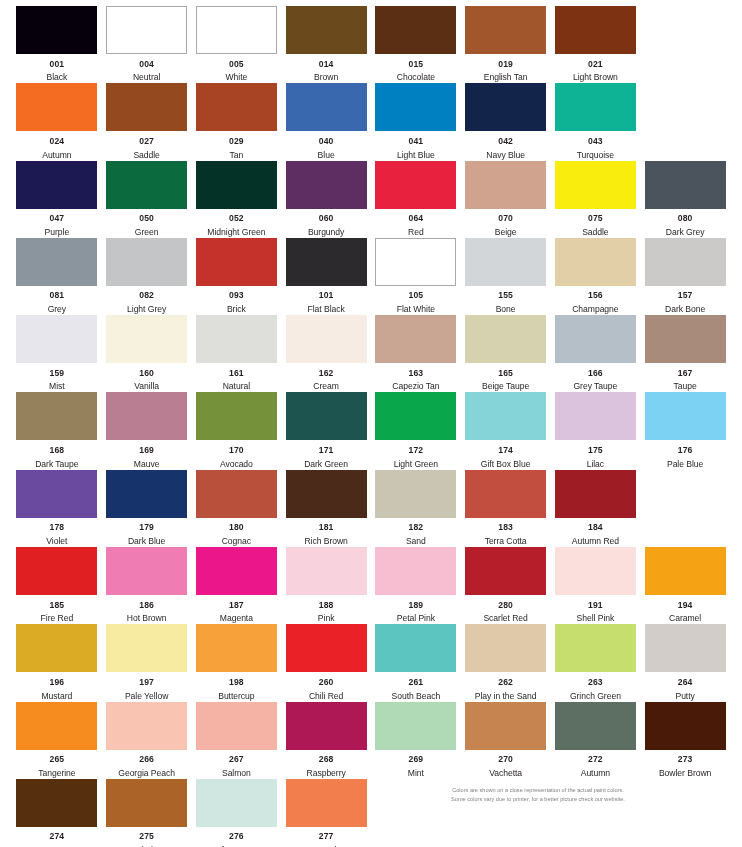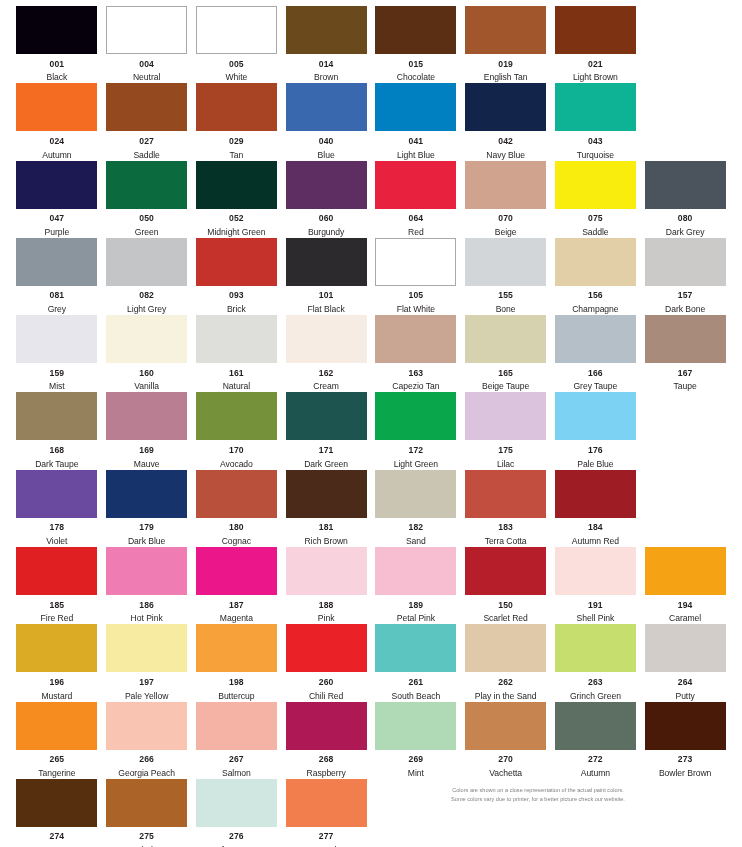--- a/index.html
+++ b/index.html
@@ -297,20 +297,25 @@
         <div class="swatch" style="background: rgb(30, 84, 80);"></div>
         <div class="code">171</div>
         <div class="name">Dark Green</div>
       </div>
       <div class="cell">
         <div class="swatch" style="background: rgb(9, 166, 76);"></div>
         <div class="code">172</div>
         <div class="name">Light Green</div>
       </div>
       <div class="cell">
+        <div class="swatch" style="background: rgb(132, 212, 216);"></div>
+        <div class="code">174</div>
+        <div class="name">Gift Box Blue</div>
+      </div>
+      <div class="cell">
         <div class="swatch" style="background: rgb(219, 195, 222);"></div>
         <div class="code">175</div>
         <div class="name">Lilac</div>
       </div>
       <div class="cell">
         <div class="swatch" style="background: rgb(123, 210, 242);"></div>
         <div class="code">176</div>
         <div class="name">Pale Blue</div>
       </div>
     </div>
@@ -353,40 +358,40 @@
     </div>
     <div class="row">
       <div class="cell">
         <div class="swatch" style="background: rgb(224, 31, 34);"></div>
         <div class="code">185</div>
         <div class="name">Fire Red</div>
       </div>
       <div class="cell">
         <div class="swatch" style="background: rgb(240, 124, 180);"></div>
         <div class="code">186</div>
-        <div class="name">Hot Pink</div>
+        <div class="name">Hot Brown</div>
       </div>
       <div class="cell">
         <div class="swatch" style="background: rgb(236, 22, 139);"></div>
         <div class="code">187</div>
         <div class="name">Magenta</div>
       </div>
       <div class="cell">
         <div class="swatch" style="background: rgb(248, 210, 220);"></div>
         <div class="code">188</div>
         <div class="name">Pink</div>
       </div>
       <div class="cell">
         <div class="swatch" style="background: rgb(247, 190, 210);"></div>
         <div class="code">189</div>
         <div class="name">Petal Pink</div>
       </div>
       <div class="cell">
         <div class="swatch" style="background: rgb(182, 31, 42);"></div>
-        <div class="code">150</div>
+        <div class="code">280</div>
         <div class="name">Scarlet Red</div>
       </div>
       <div class="cell">
         <div class="swatch" style="background: rgb(250, 223, 220);"></div>
         <div class="code">191</div>
         <div class="name">Shell Pink</div>
       </div>
       <div class="cell">
         <div class="swatch" style="background: rgb(245, 163, 20);"></div>
         <div class="code">194</div>

